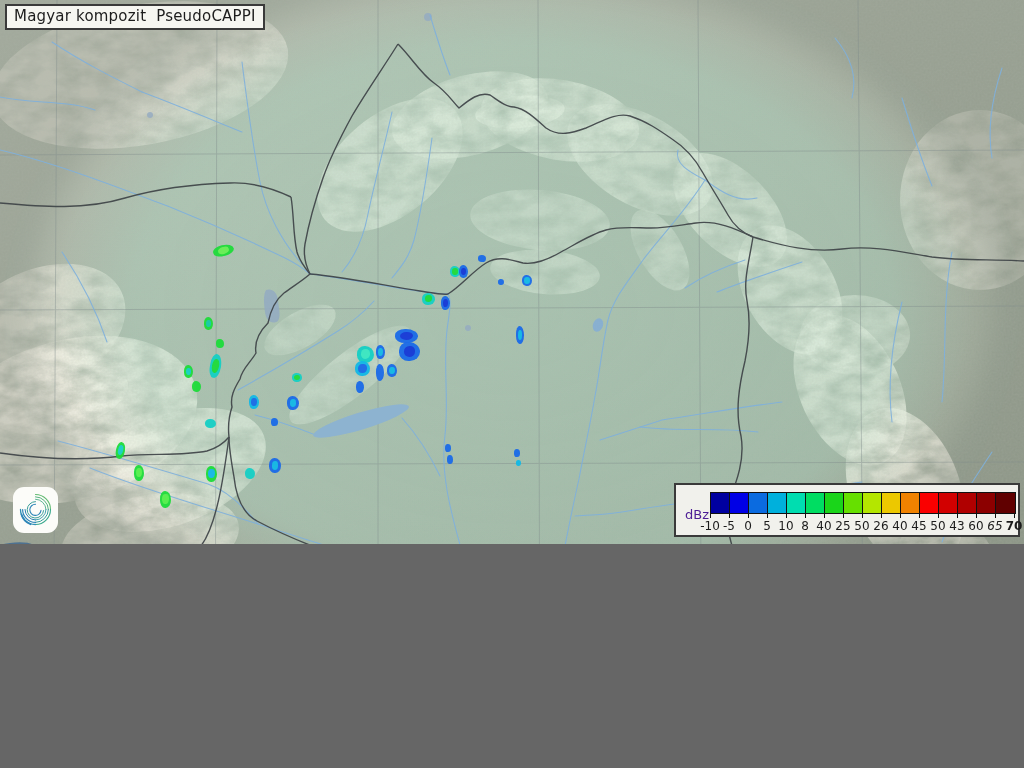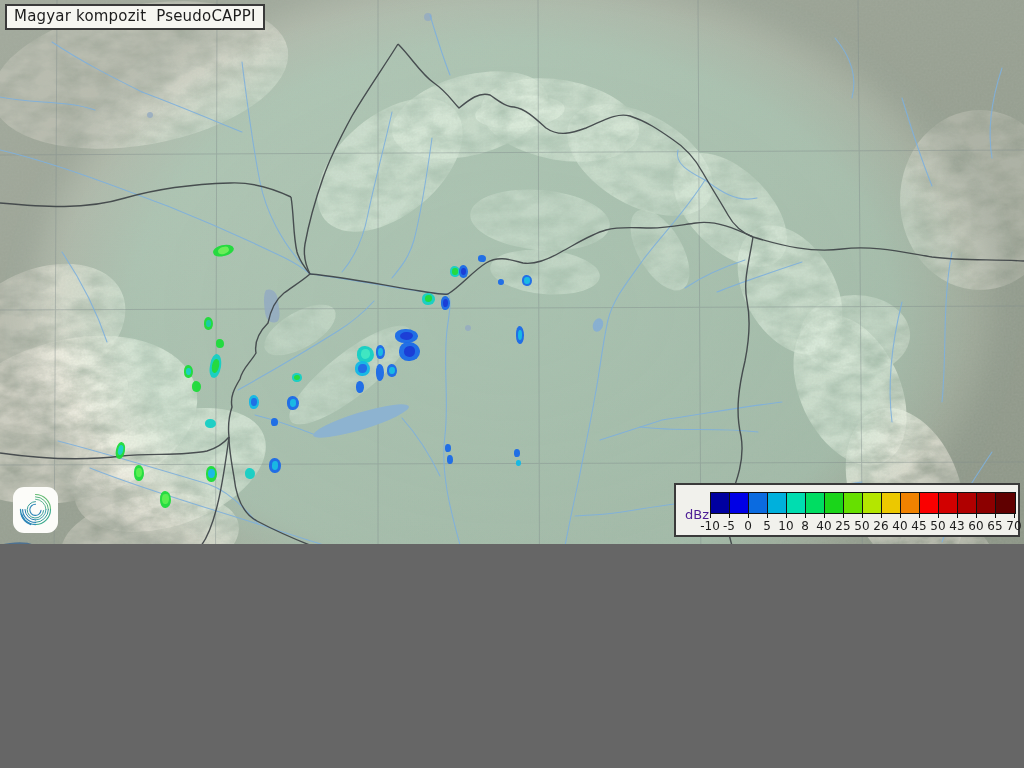--- a/index.html
+++ b/index.html
@@ -338,23 +338,23 @@
         <span class="tick-label" style="left: 190px;">40</span>
         <div class="tick-mark" style="left: 209px;"></div>
         <span class="tick-label" style="left: 209px;">45</span>
         <div class="tick-mark" style="left: 228px;"></div>
         <span class="tick-label" style="left: 228px;">50</span>
         <div class="tick-mark" style="left: 247px;"></div>
         <span class="tick-label" style="left: 247px;">43</span>
         <div class="tick-mark" style="left: 266px;"></div>
         <span class="tick-label" style="left: 266px;">60</span>
         <div class="tick-mark" style="left: 285px;"></div>
-        <span class="tick-label" style="left: 285px;">65</span>
+        <span class="tick-label" style="left: 285px; font-style: italic;">65</span>
         <div class="tick-mark" style="left: 304px;"></div>
-        <span class="tick-label" style="left: 304px;">70</span>
+        <span class="tick-label" style="left: 304px; font-weight: bold;">70</span>
       </div>
   </div>
 
   <div class="logo">
     <svg width="45" height="46" viewBox="0 0 45 46">
       <rect x="0" y="0" width="45" height="46" rx="11" fill="#fcfcf9"></rect>
       <g fill="none" stroke-linecap="round">
         <path d="M22.5,7.5 A15,15 0 0 1 37.5,22.5" stroke="#63bb72" stroke-width="1.1"></path>
         <path d="M37.5,22.5 A15,15 0 0 1 22.5,37.5" stroke="#3aa98e" stroke-width="1.1"></path>
         <path d="M22.5,37.5 A15,15 0 0 1 7.5,22.5" stroke="#2f8fb5" stroke-width="1.3"></path>

